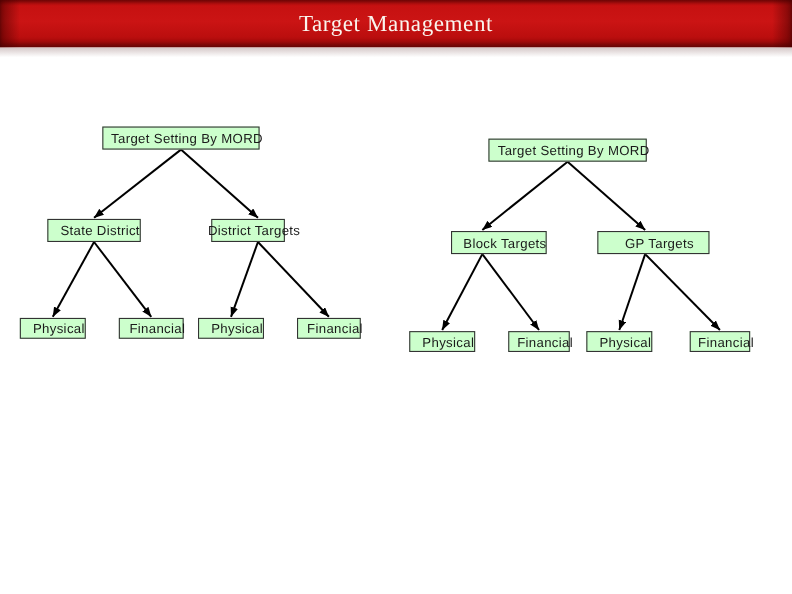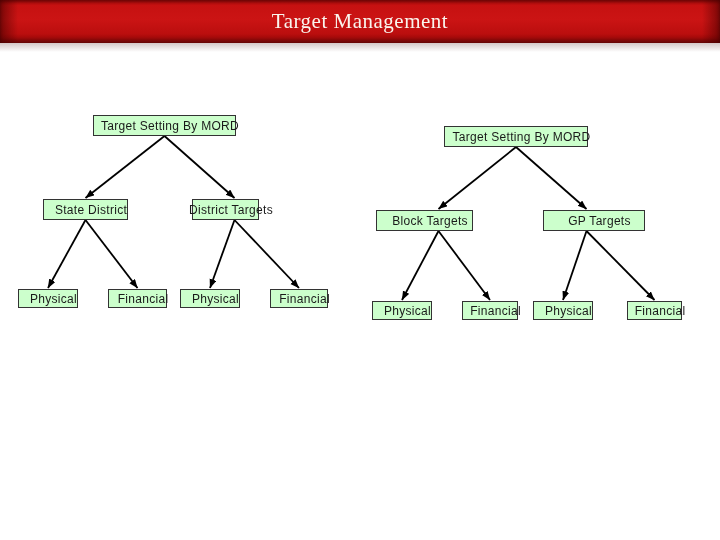--- a/index.html
+++ b/index.html
@@ -54,21 +54,21 @@
     color: var(--node-text, #1a1a1a);
     font-size: 12px; letter-spacing: 0.3px; white-space: nowrap;
     display: flex; align-items: center; justify-content: center;
     box-sizing: border-box;
     padding-left: 11px;
   }
   .n-mord     { left:  93px; top: 115px; width: 143px; height: 21px; }
   .n-drda     { left: 444px; top: 126px; width: 144px; height: 21px; }
   .n-state    { left:  43px; top: 199px; width:  85px; height: 21px; }
   .n-district { left: 192px; top: 199px; width:  67px; height: 21px; }
-  .n-block    { left: 376px; top: 210px; width:  97px; height: 21px; }
+  .n-block    { left: 410px; top: 210px; width:  87px; height: 21px; }
   .n-gp       { left: 543px; top: 210px; width:  102px; height: 21px; }
   .n-p1 { left:  18px; top: 289px; width: 60px; height: 19px; }
   .n-f1 { left: 108px; top: 289px; width: 59px; height: 19px; }
   .n-p2 { left: 180px; top: 289px; width: 60px; height: 19px; }
   .n-f2 { left: 270px; top: 289px; width: 58px; height: 19px; }
   .n-p3 { left: 372px; top: 301px; width: 60px; height: 19px; }
   .n-f3 { left: 462px; top: 301px; width: 56px; height: 19px; }
   .n-p4 { left: 533px; top: 301px; width: 60px; height: 19px; }
   .n-f4 { left: 627px; top: 301px; width: 55px; height: 19px; }
 </style>

